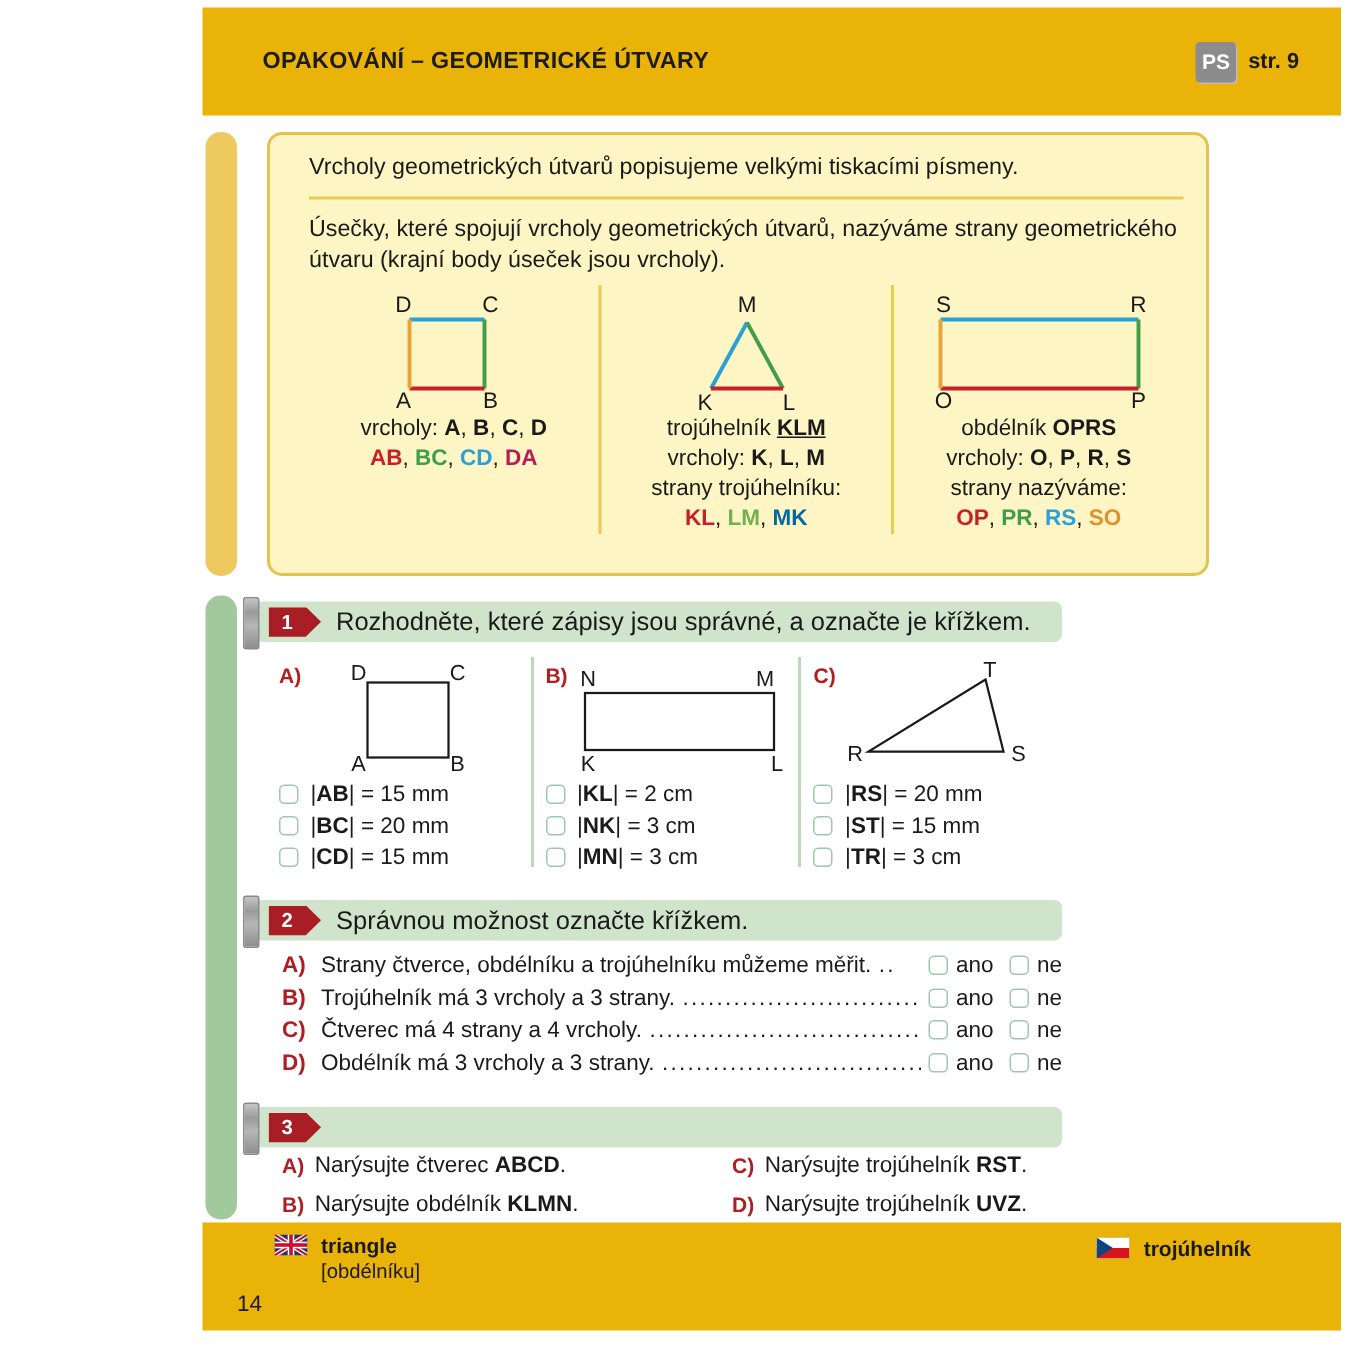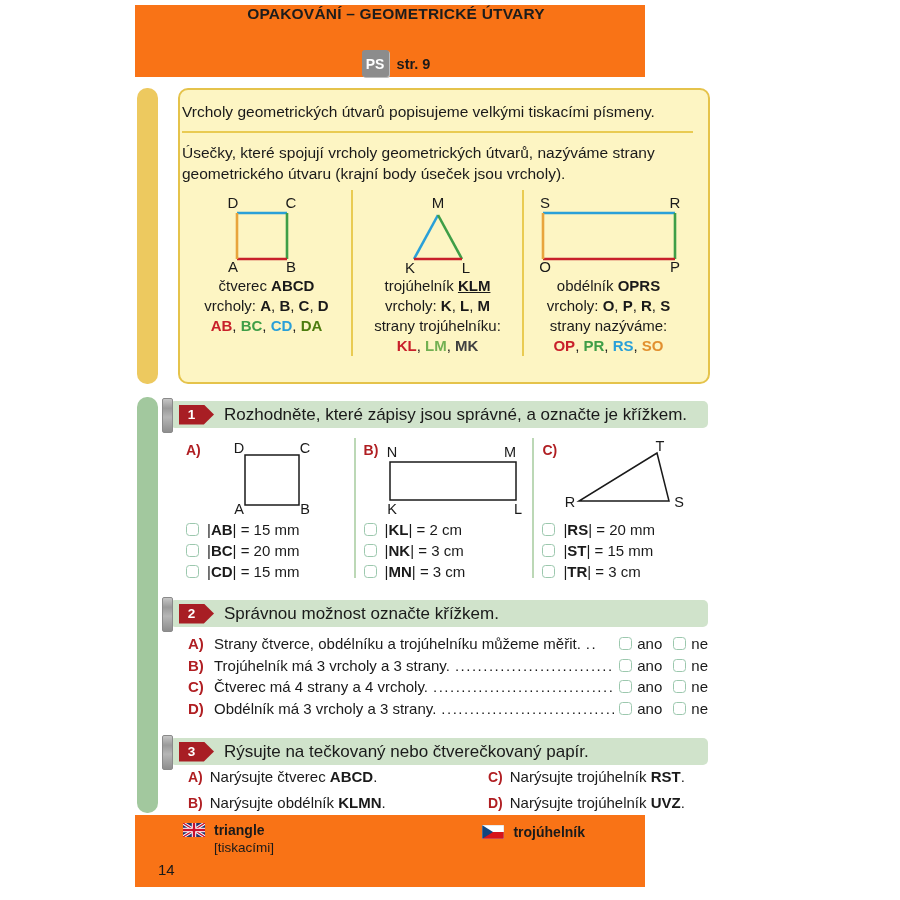--- a/index.html
+++ b/index.html
@@ -1,38 +1,38 @@
 <!DOCTYPE html>
 <html><head>
 <meta charset="utf-8">
 <style>
   html,body{margin:0;padding:0;background:#fff;}
   .page{position:relative;width:900px;height:900px;background:#fff;overflow:hidden;
         font-family:"Liberation Sans","DejaVu Sans",sans-serif;color:#1a1a1a;}
 
   
-  .band{position:absolute;left:135px;width:510px;background:#f97316;flex-direction:column;}
+  .band{position:absolute;left:135px;width:759px;background:#eab308;}
   .band-top{top:5px;height:72px;display:flex;align-items:center;justify-content:space-between;
             padding:0 28px 0 40px;box-sizing:border-box;}
   .band-bottom{top:815px;height:72px;}
   .page-title{font-weight:bold;font-size:15.5px;letter-spacing:.2px;color:#1c1c1c;}
   .ps-group{display:flex;align-items:center;gap:8px;}
   .ps-badge{width:27px;height:27px;background:#8c8c8c;color:#fff;font-weight:bold;font-size:14px;
             border-radius:3px;display:flex;align-items:center;justify-content:center;
             box-shadow:1px 1px 0 #bdbdbd;}
   .page-ref{font-weight:bold;font-size:14.5px;}
 
   
   .sidebar{position:absolute;width:21px;border-radius:10px;}
   .sidebar-yellow{left:137px;top:88px;height:296px;background:#edc95f;}
   .sidebar-green{left:137px;top:397px;height:416px;background:#a2c89e;}
 
   
-  .infobox{position:absolute;left:178px;top:88px;width:532px;height:296px;box-sizing:border-box;
-           background:#fdf5c3;border:2px solid #e5c34b;border-radius:10px;padding:11px 15px 6px 2px;}
+  .infobox{position:absolute;left:178px;top:88px;width:628px;height:296px;box-sizing:border-box;
+           background:#fdf5c3;border:2px solid #e5c34b;border-radius:10px;padding:11px 15px 6px 26px;}
   .infobox p{margin:0;font-size:15.5px;line-height:21px;}
   .info-divider{border:none;border-top:2px solid #e9cb52;margin:9px 0;}
   .figrow{display:flex;margin-top:6px;}
   .figcol{flex:1;text-align:center;padding-top:4px;}
   .figcol + .figcol{border-left:2px solid #e9cb52;}
   .figsvg{display:block;margin:2px auto 2px auto;}
   .figsvg text{font-size:15px;fill:#1a1a1a;}
   .cap{font-size:15px;line-height:20px;}
 
   
@@ -111,38 +111,37 @@
         <svg class="figsvg" width="140" height="78" viewBox="0 0 140 78">
           <text x="36" y="12" text-anchor="middle">D</text>
           <text x="94" y="12" text-anchor="middle">C</text>
           <text x="36" y="76" text-anchor="middle">A</text>
           <text x="94" y="76" text-anchor="middle">B</text>
           <line x1="40" y1="17" x2="90" y2="17" stroke-width="2.6" stroke="#2aa0d8"></line>
           <line x1="90" y1="17" x2="90" y2="63" stroke-width="2.6" stroke="#3f9e47"></line>
           <line x1="40" y1="63" x2="90" y2="63" stroke-width="2.6" stroke="#c8202a"></line>
           <line x1="40" y1="17" x2="40" y2="63" stroke-width="2.6" stroke="#e8a43c"></line>
         </svg>
-        <div class="cap"><span>čtverec </span><span style="font-weight: bold;">ABCD</span></div>
         <div class="cap"><span>vrcholy: </span><span style="font-weight: bold;">A</span><span>, </span><span style="font-weight: bold;">B</span><span>, </span><span style="font-weight: bold;">C</span><span>, </span><span style="font-weight: bold;">D</span></div>
-        <div class="cap"><span style="font-weight: bold; color: rgb(200, 32, 42);">AB</span><span>, </span><span style="font-weight: bold; color: rgb(63, 158, 71);">BC</span><span>, </span><span style="font-weight: bold; color: rgb(42, 160, 216);">CD</span><span>, </span><span style="font-weight: bold; color: #4d7c0f;">DA</span></div>
+        <div class="cap"><span style="font-weight: bold; color: rgb(200, 32, 42);">AB</span><span>, </span><span style="font-weight: bold; color: rgb(63, 158, 71);">BC</span><span>, </span><span style="font-weight: bold; color: rgb(42, 160, 216);">CD</span><span>, </span><span style="font-weight: bold; color: #be185d;">DA</span></div>
       </div>
 
       <div class="figcol">
         <svg class="figsvg" width="140" height="78" viewBox="0 0 140 78">
           <text x="70" y="12" text-anchor="middle">M</text>
           <text x="42" y="77" text-anchor="middle">K</text>
           <text x="98" y="77" text-anchor="middle">L</text>
           <line x1="46" y1="63" x2="70" y2="19" stroke-width="2.6" stroke="#2aa0d8"></line>
           <line x1="70" y1="19" x2="94" y2="63" stroke-width="2.6" stroke="#3f9e47"></line>
           <line x1="46" y1="63" x2="94" y2="63" stroke-width="2.6" stroke="#c8202a"></line>
         </svg>
         <div class="cap"><span>trojúhelník </span><span style="font-weight: bold; text-decoration: underline;">KLM</span></div>
         <div class="cap"><span>vrcholy: </span><span style="font-weight: bold;">K</span><span>, </span><span style="font-weight: bold;">L</span><span>, </span><span style="font-weight: bold;">M</span></div>
         <div class="cap"><span>strany trojúhelníku:</span></div>
-        <div class="cap"><span style="font-weight: bold; color: rgb(200, 32, 42);">KL</span><span>, </span><span style="font-weight: bold; color: rgb(114, 176, 82);">LM</span><span>, </span><span style="font-weight: bold; color: #404040;">MK</span></div>
+        <div class="cap"><span style="font-weight: bold; color: rgb(200, 32, 42);">KL</span><span>, </span><span style="font-weight: bold; color: rgb(114, 176, 82);">LM</span><span>, </span><span style="font-weight: bold; color: #0369a1;">MK</span></div>
       </div>
 
       <div class="figcol">
         <svg class="figsvg" width="160" height="78" viewBox="0 0 160 78">
           <text x="16" y="12" text-anchor="middle">S</text>
           <text x="146" y="12" text-anchor="middle">R</text>
           <text x="16" y="76" text-anchor="middle">O</text>
           <text x="146" y="76" text-anchor="middle">P</text>
           <line x1="14" y1="17" x2="146" y2="17" stroke-width="2.6" stroke="#2aa0d8"></line>
           <line x1="146" y1="17" x2="146" y2="63" stroke-width="2.6" stroke="#3f9e47"></line>
@@ -297,21 +296,20 @@
         <span class="yes">ano</span>
         <span class="cb"></span>
         <span>ne</span>
       </span>
     </div>
   </div>
 
   <div class="exheader exh-3">
     <span class="clip"></span>
     <span class="badge">3</span>
-    <span class="extitle">Rýsujte na tečkovaný nebo čtverečkovaný papír.</span>
   </div>
 
   <div class="ex3body">
     <div class="ex3col ex3col-left">
       <div class="task">
         <span class="tasklabel">A)</span>
         <span><span>Narýsujte čtverec </span><span style="font-weight: bold;">ABCD</span><span>.</span></span>
       </div>
       <div class="task">
         <span class="tasklabel">B)</span>
@@ -337,21 +335,21 @@
           <rect width="22" height="14" fill="#24356e"></rect>
           <path d="M0,0 L22,14 M22,0 L0,14" stroke="#fff" stroke-width="3.2"></path>
           <path d="M0,0 L22,14 M22,0 L0,14" stroke="#c8102e" stroke-width="1.4"></path>
           <rect x="8.8" width="4.4" height="14" fill="#fff"></rect>
           <rect y="4.8" width="22" height="4.4" fill="#fff"></rect>
           <rect x="9.8" width="2.4" height="14" fill="#c8102e"></rect>
           <rect y="5.8" width="22" height="2.4" fill="#c8102e"></rect>
         </svg>
         <span class="dict-word">triangle</span>
       </div>
-      <div class="dict-pron">[tiskacími]</div>
+      <div class="dict-pron">[obdélníku]</div>
     </div>
     <div class="dict-cz">
       <svg class="flag" width="22" height="14" viewBox="0 0 22 14">
         <rect width="22" height="7" fill="#fff"></rect>
         <rect y="7" width="22" height="7" fill="#d7141a"></rect>
         <polygon points="0,0 11,7 0,14" fill="#11457e"></polygon>
         <rect width="22" height="14" fill="none" stroke="#b9b9b9" stroke-width="0.6"></rect>
       </svg>
       <span class="dict-word">trojúhelník</span>
     </div>

